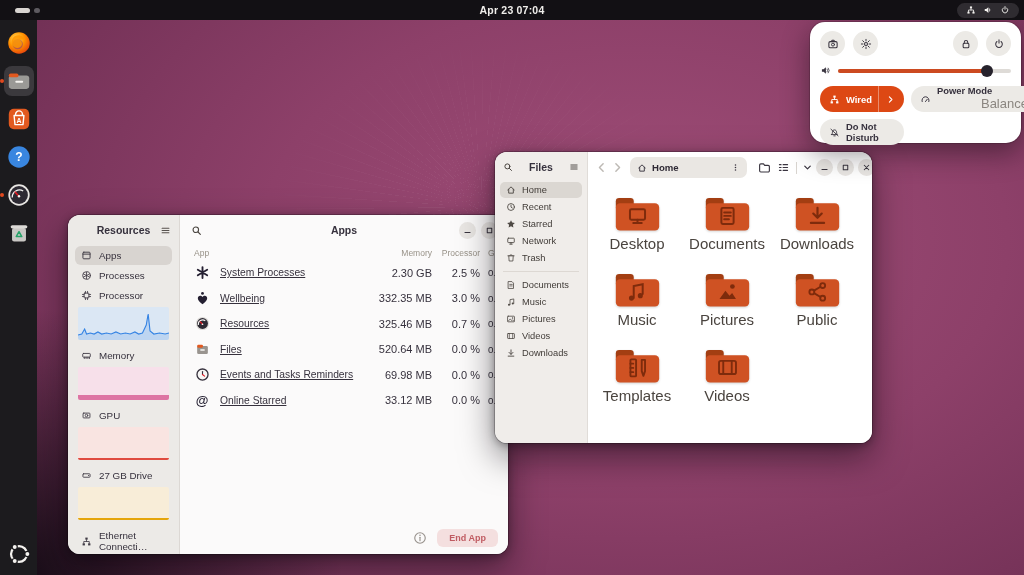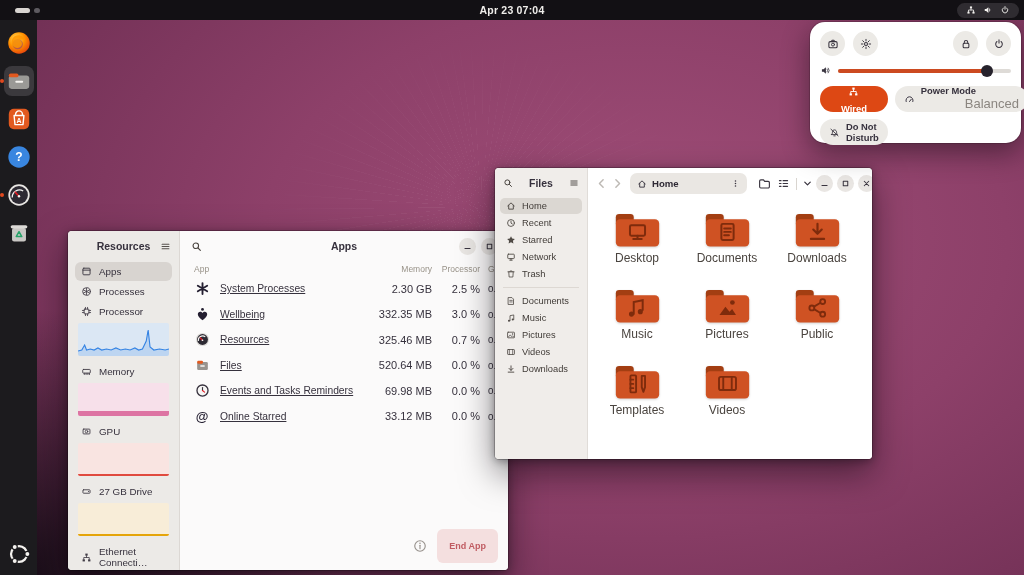--- a/index.html
+++ b/index.html
@@ -31,22 +31,22 @@
     display:flex; flex-direction:column; align-items:center; padding:8px 0 6px; gap:8px; }
   .dock-item { position:relative; width:30px; height:30px; border-radius:8px;
     display:flex; align-items:center; justify-content:center; flex:none; }
   .dock-item.active { background:#3b393d; }
   .dock-item svg { width:26px; height:26px; display:block; }
   .run-dot { position:absolute; left:-4px; top:50%; transform:translateY(-50%);
     width:4px; height:4px; border-radius:50%; background:#e0491f; }
   .dock-spacer { flex:1; }
 
   
-  .win { position:absolute; border-radius:4px; overflow:hidden;
-    box-shadow:0 14px 34px rgba(10,6,12,.5), 0 2px 8px rgba(10,6,12,.35), 0 0 0 1px rgba(0,0,0,.22);margin-top:16px; }
+  .win { position:absolute; border-radius:12px; overflow:hidden;
+    box-shadow:0 14px 34px rgba(10,6,12,.5), 0 2px 8px rgba(10,6,12,.35), 0 0 0 1px rgba(0,0,0,.22); }
   .winbtn { width:17px; height:17px; border-radius:50%; background:#e9e6e3; color:#39343f;
     display:flex; align-items:center; justify-content:center; flex:none; }
   .winbtn svg { width:9px; height:9px; display:block; }
 
   
   .resources-win { left:68px; top:215px; width:440px; height:339px; background:#fbfafa; z-index:10; display:flex; }
   .res-sidebar { width:112px; background:#eceae7; border-right:1px solid #dcd8d4; overflow:hidden; flex:none; }
   .res-side-header { height:30px; position:relative; display:flex; align-items:center; justify-content:center; }
   .res-side-title { font-size:10.5px; font-weight:700; color:#36313d; }
   .res-side-header .hb { position:absolute; right:8px; color:#57524e; }
@@ -76,21 +76,21 @@
     height:25.5px; padding-left:14px; }
   .res-row .ric { width:16px; height:16px; display:flex; align-items:center; justify-content:center; }
   .res-row .ric svg { width:15px; height:15px; display:block; }
   .res-row .ric .atglyph { font-size:13px; font-weight:700; color:#241f31; line-height:1; }
   .res-row .rname { font-size:10.3px; color:#36313d; white-space:nowrap; overflow:hidden;text-decoration:underline; }
   .res-row .rval { font-size:11px; color:#36313d; text-align:right; white-space:nowrap; }
   .res-row .rgpu { font-size:9.8px; color:#36313d; padding-left:8px; white-space:nowrap; overflow:hidden; }
   .res-footer { position:absolute; right:10px; bottom:7px; display:flex; align-items:center; gap:10px; }
   .res-footer .info { color:#97918c; } .res-footer .info svg { width:14px; height:14px; display:block; }
   .end-app { font-size:9px; font-weight:700; color:#b2343c; background:#f3d9d9; border:none;
-    padding:12px 12px; border-radius:6px; opacity:.8; }
+    padding:4px 12px; border-radius:6px; opacity:.8; }
 
   
   .files-win { left:495px; top:152px; width:377px; height:291px; background:#ffffff; z-index:20; display:flex; }
   .files-sidebar { width:93px; background:#f0edea; border-right:1px solid #e0dcd8; flex:none; overflow:hidden; }
   .files-side-header { height:29px; display:flex; align-items:center; padding:0 8px; gap:5px; }
   .files-side-header .sic { color:#4a4540; } .files-side-header .sic svg { width:10px; height:10px; display:block; }
   .files-side-title { flex:1; text-align:center; font-size:10.5px; font-weight:700; color:#36313d; }
   .f-item { display:flex; align-items:center; gap:6px; margin:1px 5px; padding:3px 6px; border-radius:5px;
     font-size:9.3px; color:#403b37; white-space:nowrap; }
   .f-item.selected { background:#dbd7d2; }
@@ -106,42 +106,42 @@
   .path-label { flex:1; font-size:9.6px; font-weight:700; color:#2f2a35; }
   .path-pill .kebab { color:#39343f; } .kebab svg { width:9px; height:9px; display:block; }
   .tb-icon { width:16px; height:16px; color:#39343f; display:flex; align-items:center; justify-content:center; flex:none; }
   .tb-icon svg { width:13px; height:13px; display:block; }
   .tb-div { width:1px; height:12px; background:#d9d5d0; margin:0 2px; flex:none; }
   .files-winbtns { margin-left:auto; display:flex; gap:4px; }
   .files-grid { position:absolute; top:31px; left:4px; right:0; bottom:0;
     display:grid; grid-template-columns:repeat(3, 90px); grid-auto-rows:76px; padding-top:11px; justify-items:center; }
   .folder-cell { width:90px; display:flex; flex-direction:column; align-items:center; }
   .folder-cell svg { width:49px; height:40px; display:block; filter:drop-shadow(0 1px 1px rgba(0,0,0,.18)); }
-  .folder-label { margin-top:1px; font-size:12px; color:#4a443f; }
+  .folder-label { margin-top:1px; font-size:15px; color:#4a443f; }
 
   
   .quick-settings { position:absolute; left:810px; top:22px; width:211px; height:121px; z-index:40;
     background:#ffffff; border-radius:15px; box-shadow:0 10px 28px rgba(10,6,12,.45), 0 0 0 1px rgba(0,0,0,.15);
     padding:9px 10px; }
   .qs-row1 { display:flex; align-items:center; gap:8px; }
   .qs-circle { width:25px; height:25px; border-radius:50%; background:#eceae6; border:none; color:#39343f;
     display:flex; align-items:center; justify-content:center; }
   .qs-circle svg { width:12px; height:12px; display:block; }
   .qs-sp { flex:1; }
   .qs-volume { display:flex; align-items:center; gap:7px; margin-top:9px; }
   .qs-volume .vic { color:#39343f; } .qs-volume .vic svg { width:11px; height:11px; display:block; }
   .slider { flex:1; position:relative; height:4px; border-radius:2px; background:#dedbd7; }
   .slider .fill { position:absolute; left:0; top:0; bottom:0; border-radius:2px; background:#cc4a20; }
   .slider .knob { position:absolute; top:50%; transform:translate(-50%,-50%); width:12px; height:12px;
     border-radius:50%; background:#26222c; }
   .qs-tiles { display:grid; grid-template-columns:1fr 1fr; gap:7px; margin-top:10px; }
   .qs-tile { height:26px; border-radius:13px; background:#eceae6; border:none;
     display:flex; align-items:center; gap:6px; padding:0 9px; font-size:9.4px; font-weight:700; color:#36313d; text-align:left; }
   .qs-tile svg { width:11px; height:11px; flex:none; }
-  .qs-tile.accent { background:#dd4814; color:#fff;flex-direction:column; }
+  .qs-tile.accent { background:#dd4814; color:#fff; }
   .qs-tile .tcol { display:flex; flex-direction:column; line-height:1.15; }
   .qs-tile .sub { font-size:13px; font-weight:400; color:#8b8680;margin-left:44px; }
   .qs-tile .chev { margin-left:auto; height:100%; display:flex; align-items:center; padding-left:7px;
     border-left:1px solid rgba(255,255,255,.38); color:#fff; }
   .chev svg { width:9px; height:9px; display:block; }
 </style>
 </head>
 <body>
 
 <div class="desktop">

